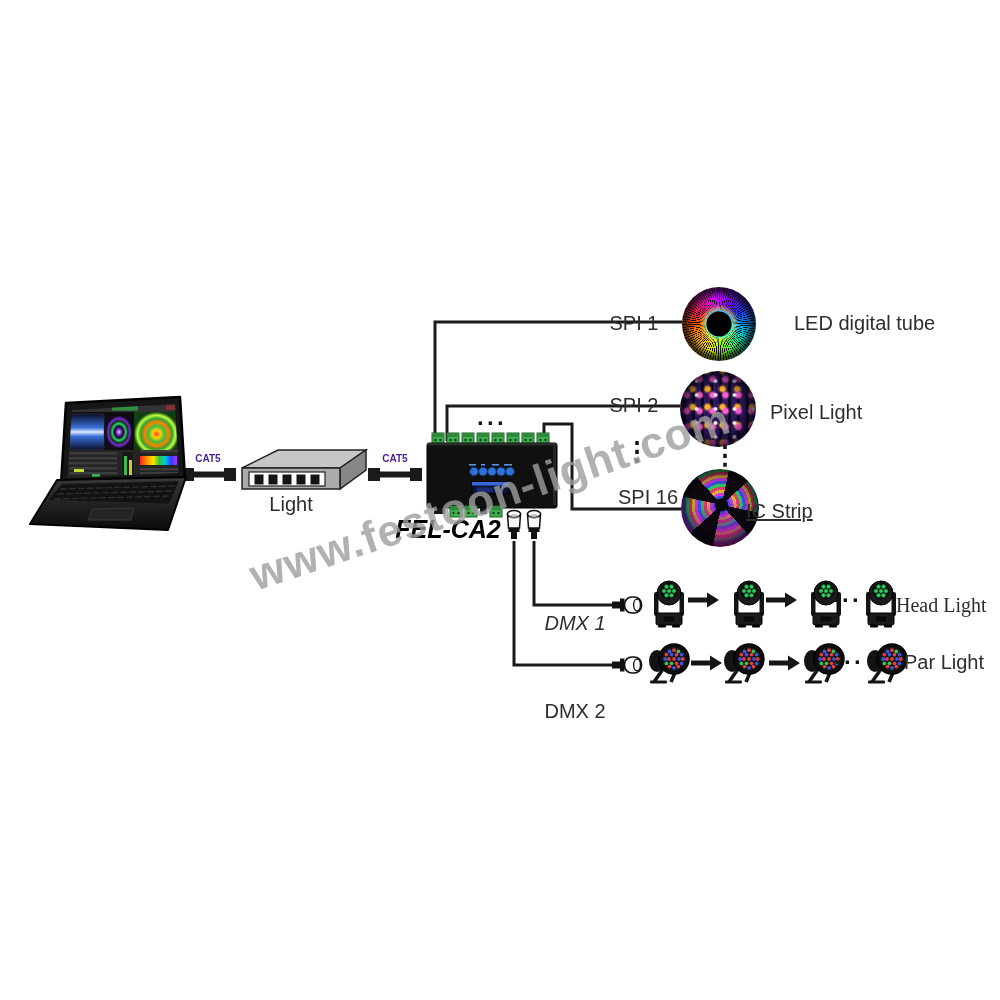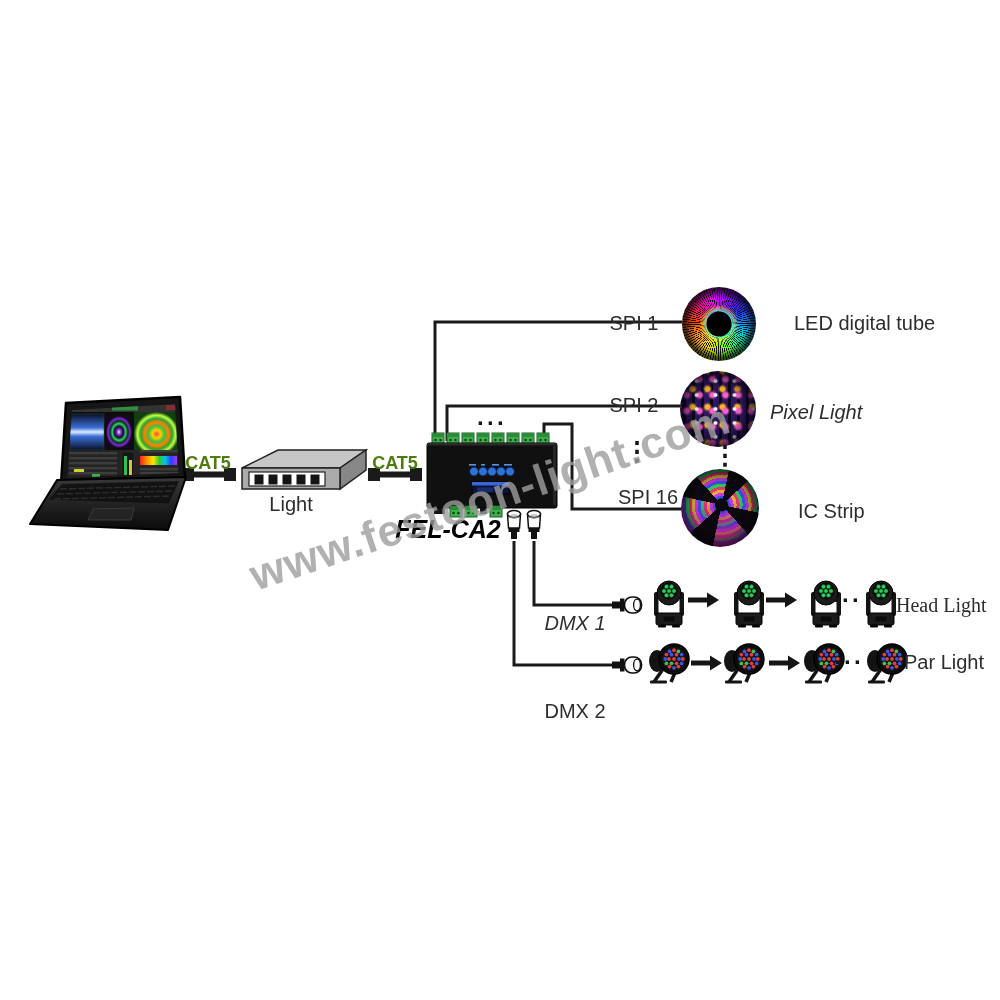--- a/index.html
+++ b/index.html
@@ -1,21 +1,21 @@
 <!DOCTYPE html>
 <html><head>
 <meta charset="utf-8">
 <style>
   html,body{margin:0;padding:0;background:#fff;}
   #canvas{position:relative;width:1000px;height:1000px;background:#fff;overflow:hidden;
           font-family:"Liberation Sans",sans-serif;}
   #art{position:absolute;left:0;top:0;z-index:1;}
   .lbl{position:absolute;z-index:3;color:#2d2d2d;font-size:20px;line-height:1.15;white-space:nowrap;}
   .center{text-align:center;}
-  .cat5{font-size:18px;font-weight:bold;color:#4d7c0f;}
+  .cat5{font-size:10px;font-weight:bold;color:#4c1d95;}
   .model{font-size:25px;font-weight:bold;font-style:italic;color:#000;}
   .dots-h{font-size:24px;font-weight:bold;color:#161616;letter-spacing:2px;}
   .dots-v{font-size:26px;font-weight:bold;color:#161616;line-height:0.85;}
   .photo{position:absolute;border-radius:50%;z-index:2;}
   #photo-tube{left:682px;top:287px;width:74px;height:74px;background-color:#07070c;
     background-image:
       radial-gradient(circle, #000 0 12px, rgba(0,0,0,0) 13px),
       radial-gradient(circle, rgba(0,0,0,0) 0 11px, rgba(80,255,220,.75) 13px, rgba(255,240,80,.45) 16px, rgba(0,0,0,0) 20px),
       repeating-conic-gradient(rgba(8,8,14,.92) 0deg 1.6deg, rgba(8,8,14,0) 1.6deg 4.4deg),
       radial-gradient(circle, rgba(0,0,0,0) 0 26px, rgba(5,5,10,.7) 34px 37px),
@@ -313,22 +313,22 @@
 
   <div class="lbl cat5 center" style="left:180px;top:453px;width:56px;">CAT5</div>
   <div class="lbl cat5 center" style="left:367px;top:453px;width:56px;">CAT5</div>
   <div class="lbl center" style="left:248px;top:493px;width:86px;">Light</div>
   <div class="lbl model center" style="left:388px;top:515px;width:120px;">FEL-CA2</div>
 
   <div class="lbl center" style="left:604px;top:300px;width:60px;margin-top:12px;">SPI 1</div>
   <div class="lbl center" style="left:604px;top:386px;width:60px;margin-top:8px;">SPI 2</div>
   <div class="lbl center" style="left:610px;top:486px;width:76px;">SPI 16</div>
   <div class="lbl" style="left:794px;top:312px;">LED digital tube</div>
-  <div class="lbl" style="left:770px;top:401px;font-style:italic;">Pixel Light</div>
-  <div class="lbl" style="left:798px;top:500px;">IC Strip</div>
+  <div class="lbl" style="left:770px;top:401px;">Pixel Light</div>
+  <div class="lbl" style="left:746px;top:500px;text-decoration:underline;">IC Strip</div>
 
   <div class="lbl center" style="left:544px;top:612px;width:62px;font-style:italic;">DMX 1</div>
   <div class="lbl center" style="left:544px;top:700px;width:62px;">DMX 2</div>
   <div class="lbl" style="left:896px;top:594px;font-family:Liberation Serif, serif;">Head Light</div>
   <div class="lbl" style="left:904px;top:651px;">Par Light</div>
 
   <div class="lbl dots-h" style="left:477px;top:409px;">···</div>
   <div class="lbl dots-v" style="left:624px;top:440px;">⋮</div>
   <div class="lbl dots-v" style="left:712px;top:444px;">⋮</div>
   <div class="lbl dots-h" style="left:832px;top:586px;">···</div>

